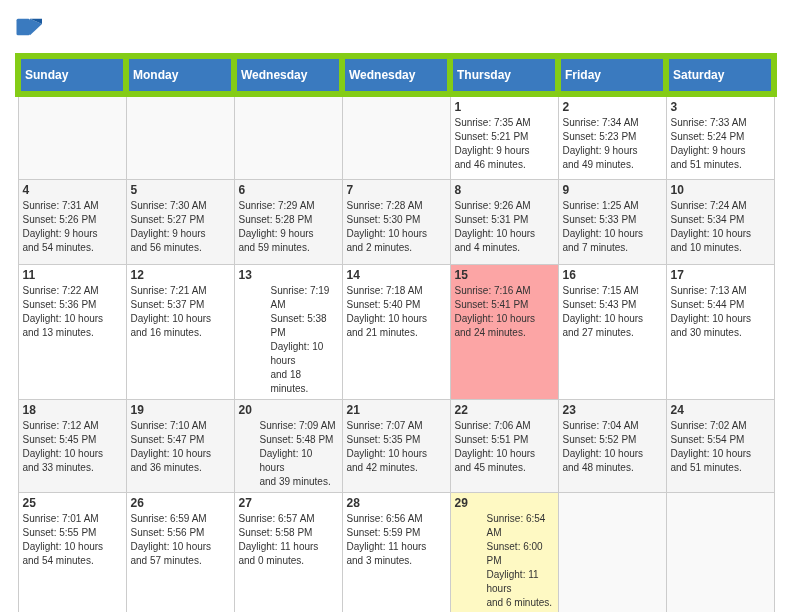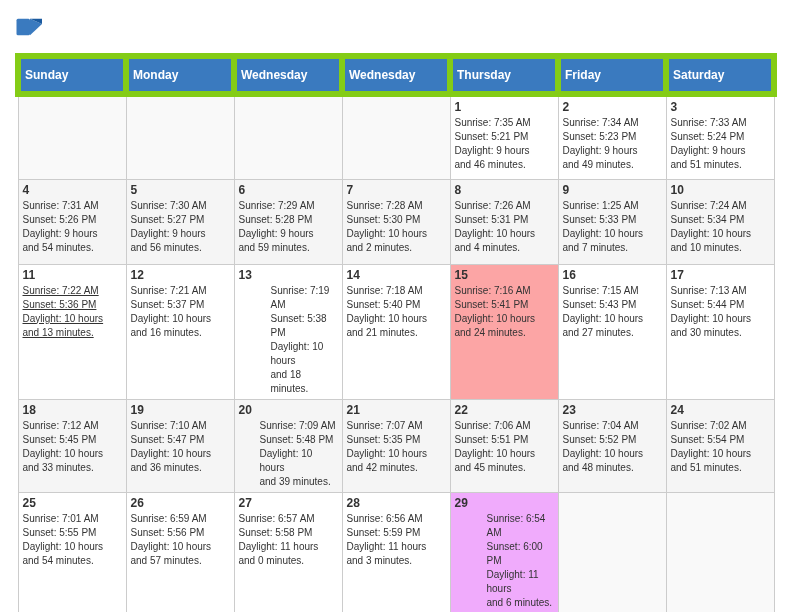--- a/index.html
+++ b/index.html
@@ -178,21 +178,21 @@
         </td>
         <td style="background: rgb(245, 245, 245);">
           <span class="day-number">7</span>
           <div class="day-info" style="white-space: pre-line;">Sunrise: 7:28 AM
 Sunset: 5:30 PM
 Daylight: 10 hours
 and 2 minutes.</div>
         </td>
         <td style="background: rgb(245, 245, 245);">
           <span class="day-number">8</span>
-          <div class="day-info" style="white-space: pre-line;">Sunrise: 7:26 AM
+          <div class="day-info" style="white-space: pre-line;">Sunrise: 9:26 AM
 Sunset: 5:31 PM
 Daylight: 10 hours
 and 4 minutes.</div>
         </td>
         <td style="background: rgb(245, 245, 245);">
           <span class="day-number">9</span>
           <div class="day-info" style="white-space: pre-line;">Sunrise: 1:25 AM
 Sunset: 5:33 PM
 Daylight: 10 hours
 and 7 minutes.</div>
@@ -201,21 +201,21 @@
           <span class="day-number">10</span>
           <div class="day-info" style="white-space: pre-line;">Sunrise: 7:24 AM
 Sunset: 5:34 PM
 Daylight: 10 hours
 and 10 minutes.</div>
         </td>
       </tr>
       <tr class="week-row" style="background: rgb(255, 255, 255);">
         <td style="background: rgb(255, 255, 255);">
           <span class="day-number">11</span>
-          <div class="day-info" style="white-space: pre-line; text-decoration: underline;">Sunrise: 7:22 AM
+          <div class="day-info" style="white-space: pre-line;">Sunrise: 7:22 AM
 Sunset: 5:36 PM
 Daylight: 10 hours
 and 13 minutes.</div>
         </td>
         <td style="background: rgb(255, 255, 255);">
           <span class="day-number">12</span>
           <div class="day-info" style="white-space: pre-line;">Sunrise: 7:21 AM
 Sunset: 5:37 PM
 Daylight: 10 hours
 and 16 minutes.</div>
@@ -329,21 +329,21 @@
 Daylight: 11 hours
 and 0 minutes.</div>
         </td>
         <td style="background: rgb(255, 255, 255);">
           <span class="day-number">28</span>
           <div class="day-info" style="white-space: pre-line;">Sunrise: 6:56 AM
 Sunset: 5:59 PM
 Daylight: 11 hours
 and 3 minutes.</div>
         </td>
-        <td style="background: #f0abfc;">
+        <td style="background: #fef9c3;">
           <span class="day-number">29</span>
           <div class="day-info" style="white-space: pre-line; margin-left: 32px;">Sunrise: 6:54 AM
 Sunset: 6:00 PM
 Daylight: 11 hours
 and 6 minutes.</div>
         </td>
         <td class="empty" style="background: rgb(249, 249, 249);"></td>
         <td class="empty" style="background: rgb(249, 249, 249);"></td>
       </tr>
     </tbody>

